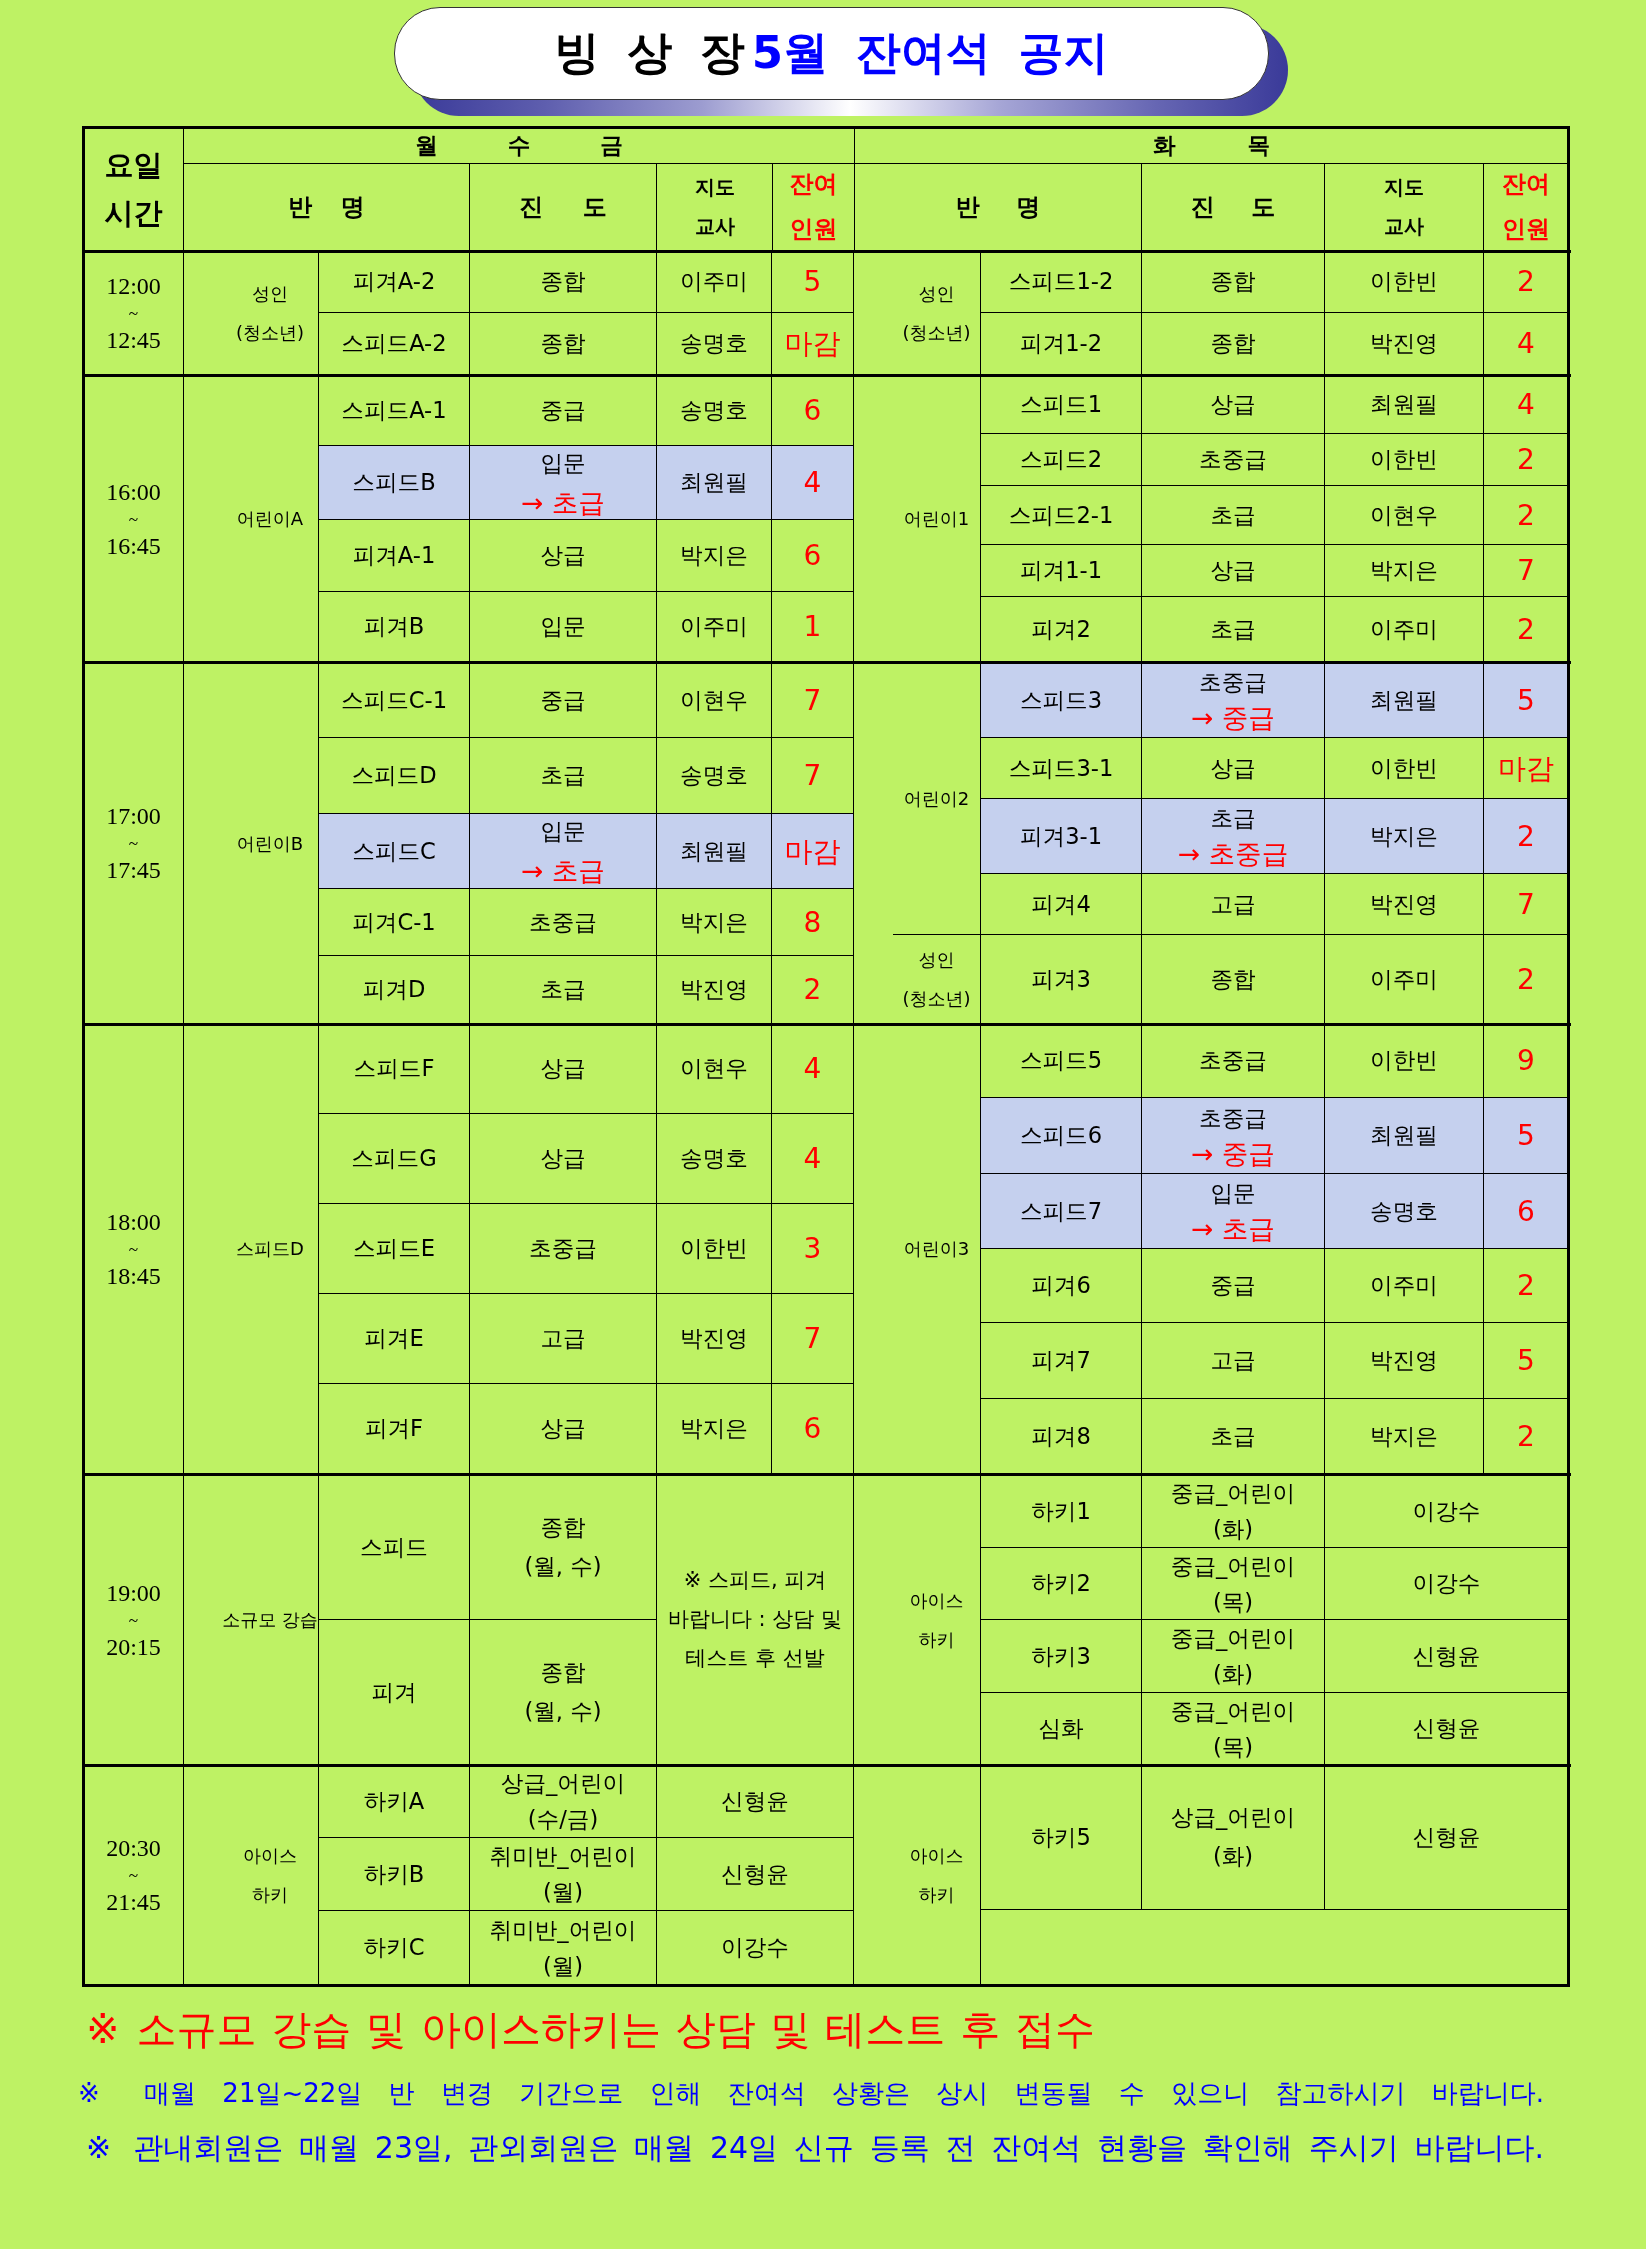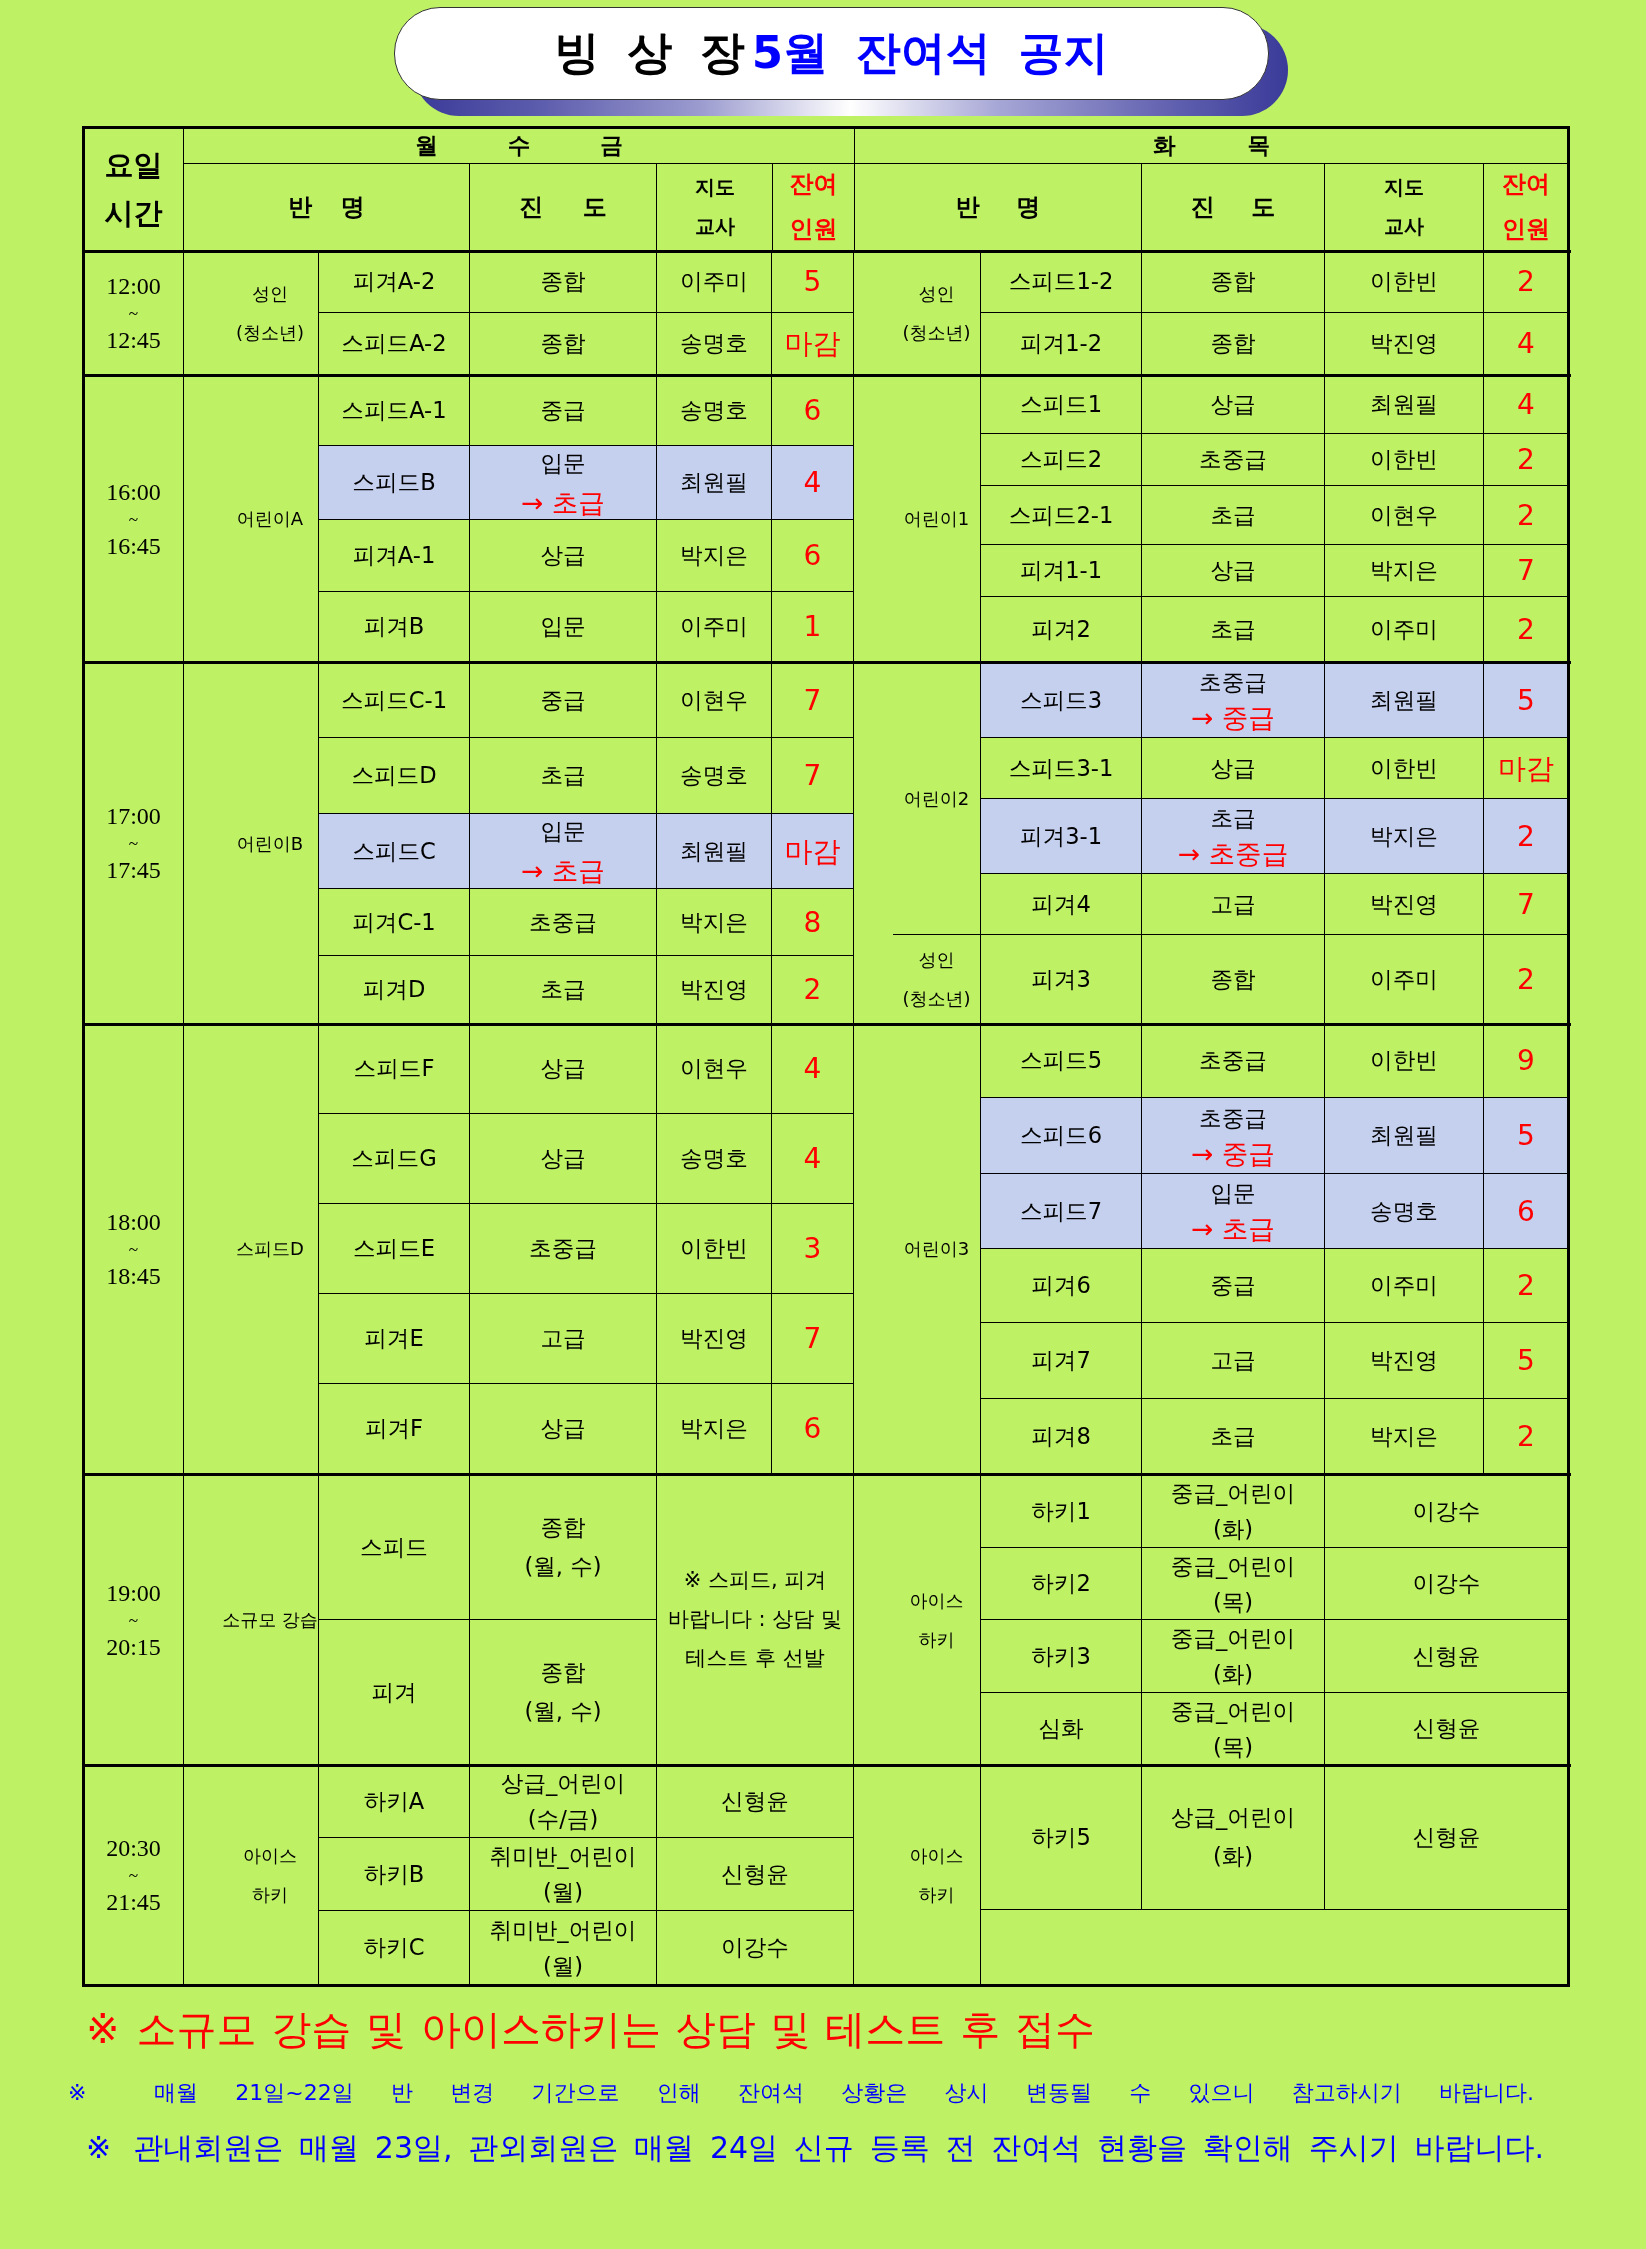--- a/index.html
+++ b/index.html
@@ -25,21 +25,21 @@
 .hl{background:#c5d0ee;}
 .chg{color:#ff0000;font-size:26.6px;}
 .tight{line-height:36px;}
 .note{font-size:21px;line-height:39px;}
 .hk-notes{font-size:22.6px;line-height:40px;word-spacing:6.6px;white-space:nowrap;}
 .hk-notes .red{color:#ff0000;}
 .thick{position:absolute;left:-1.3px;width:1488px;height:3.3px;background:#000;}
 .outer{position:absolute;left:-2px;top:-2px;width:1488px;height:1861px;border:3.3px solid #000;}
 .foot{position:absolute;white-space:nowrap;text-align:justify;text-align-last:justify;text-justify:inter-word;}
 .foot.red{left:86px;top:2004px;width:1009px;font-size:40px;line-height:50px;color:#ff0000;}
-.foot.blue1{left:68px;top:2073px;width:1466px;font-size:22px;line-height:40px;color:#0000ff;}
+.foot.blue1{left:78px;top:2073px;width:1466px;font-size:26px;line-height:40px;color:#0000ff;}
 .foot.blue2{left:86px;top:2128px;width:1458px;font-size:30px;line-height:40px;color:#0000ff;}
 </style>
 </head>
 <body>
 
 <div id="page">
 
   <div class="title-shadow"></div>
   <div class="title-box">
     <span class="t1">빙 상 장</span><span class="t2">5월 잔여석 공지</span>

